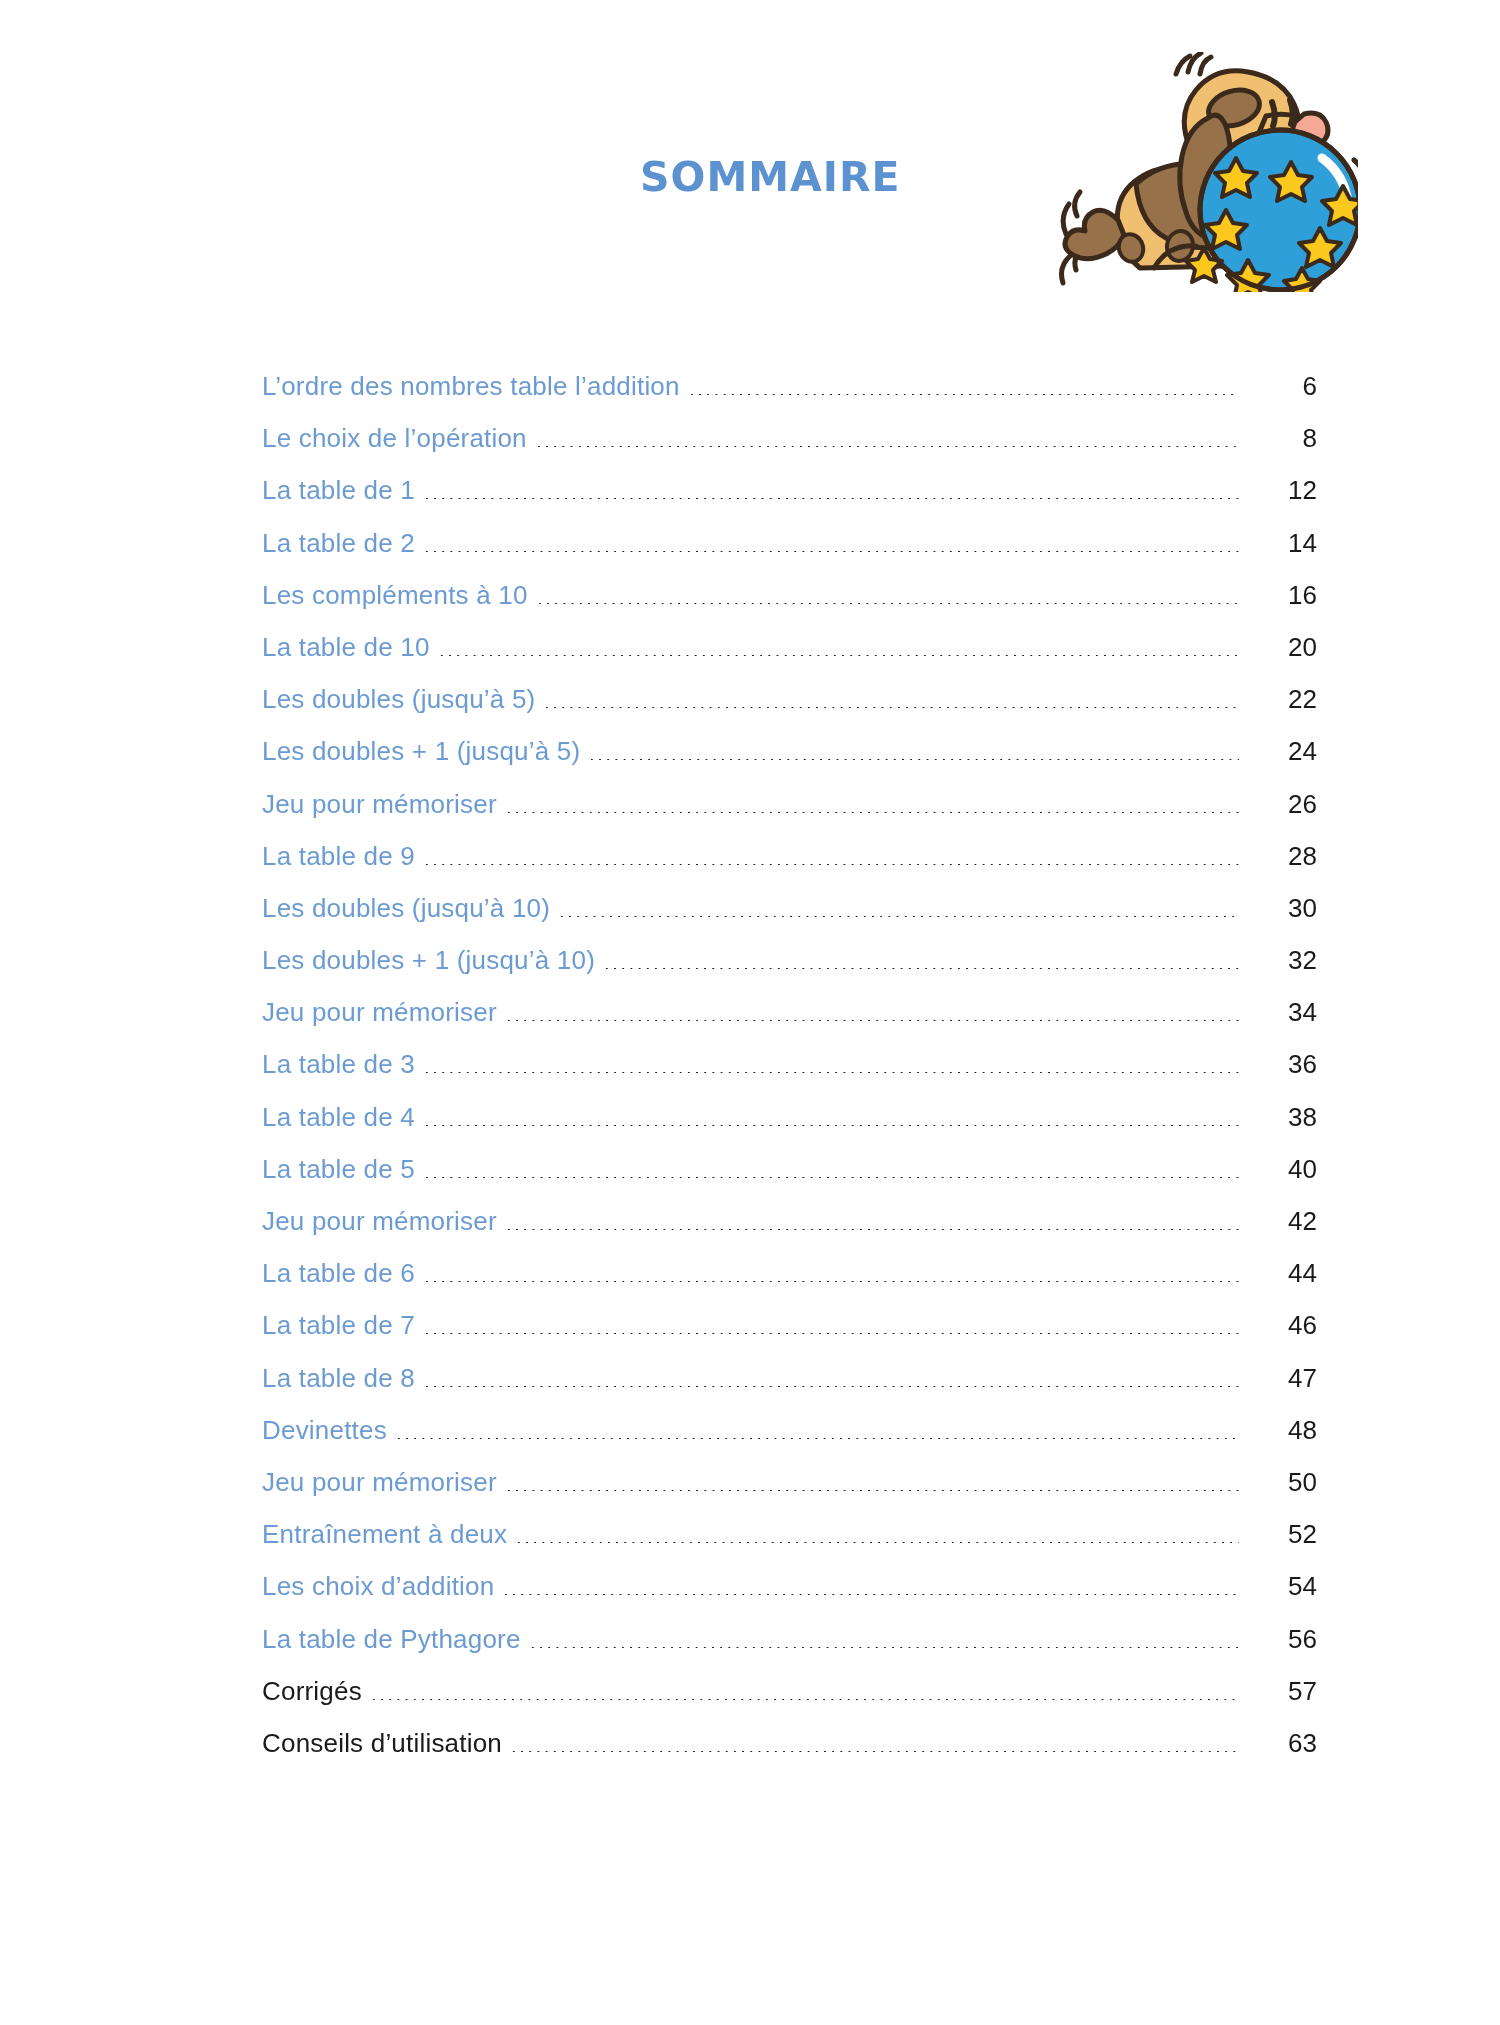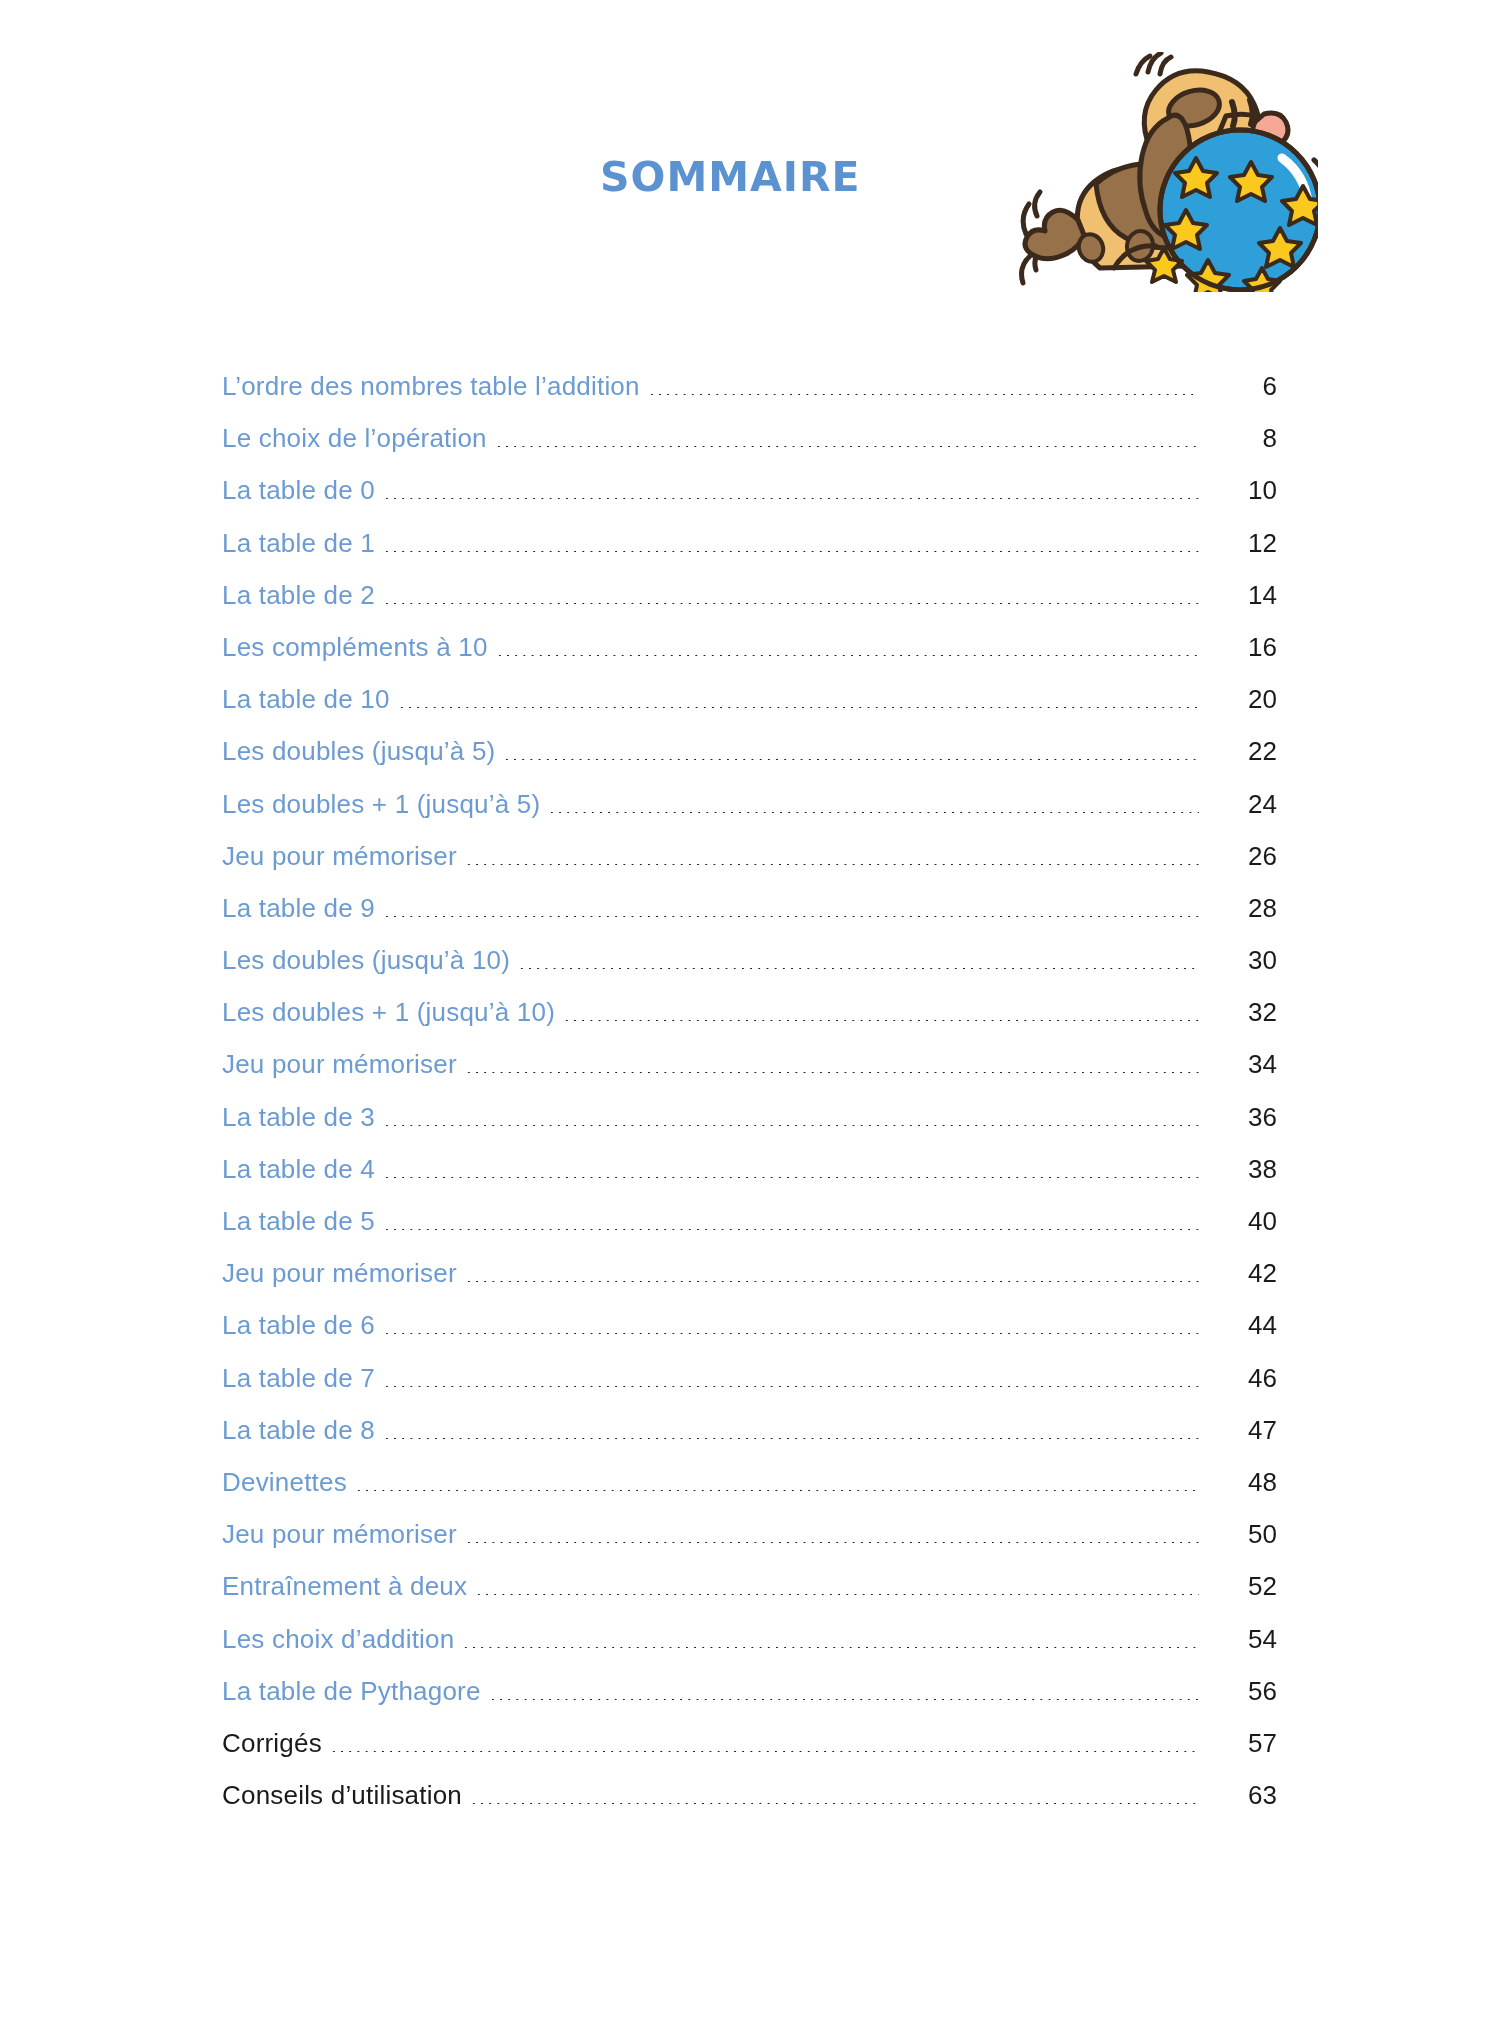--- a/index.html
+++ b/index.html
@@ -12,20 +12,21 @@
     height: 2025px;
     position: relative;
     font-family: "Liberation Sans", sans-serif;
     overflow: hidden;
   }
 
   .page {
     position: absolute;
     inset: 0;
     background: #ffffff;
+    margin-left: 40px;
   }
 
   
   .header {
     position: absolute;
     left: 0;
     top: 0;
     width: 1500px;
     height: 300px;
   }
@@ -239,25 +240,20 @@
         <span class="toc-label">L’ordre des nombres table l’addition</span>
         <span class="toc-leader"></span>
         <span class="toc-page">6</span>
       </div>
       <div class="toc-row">
         <span class="toc-label">Le choix de l’opération</span>
         <span class="toc-leader"></span>
         <span class="toc-page">8</span>
       </div>
       <div class="toc-row">
-        <span class="toc-label">La table de 0</span>
-        <span class="toc-leader"></span>
-        <span class="toc-page">10</span>
-      </div>
-      <div class="toc-row">
         <span class="toc-label">La table de 1</span>
         <span class="toc-leader"></span>
         <span class="toc-page">12</span>
       </div>
       <div class="toc-row">
         <span class="toc-label">La table de 2</span>
         <span class="toc-leader"></span>
         <span class="toc-page">14</span>
       </div>
       <div class="toc-row">

